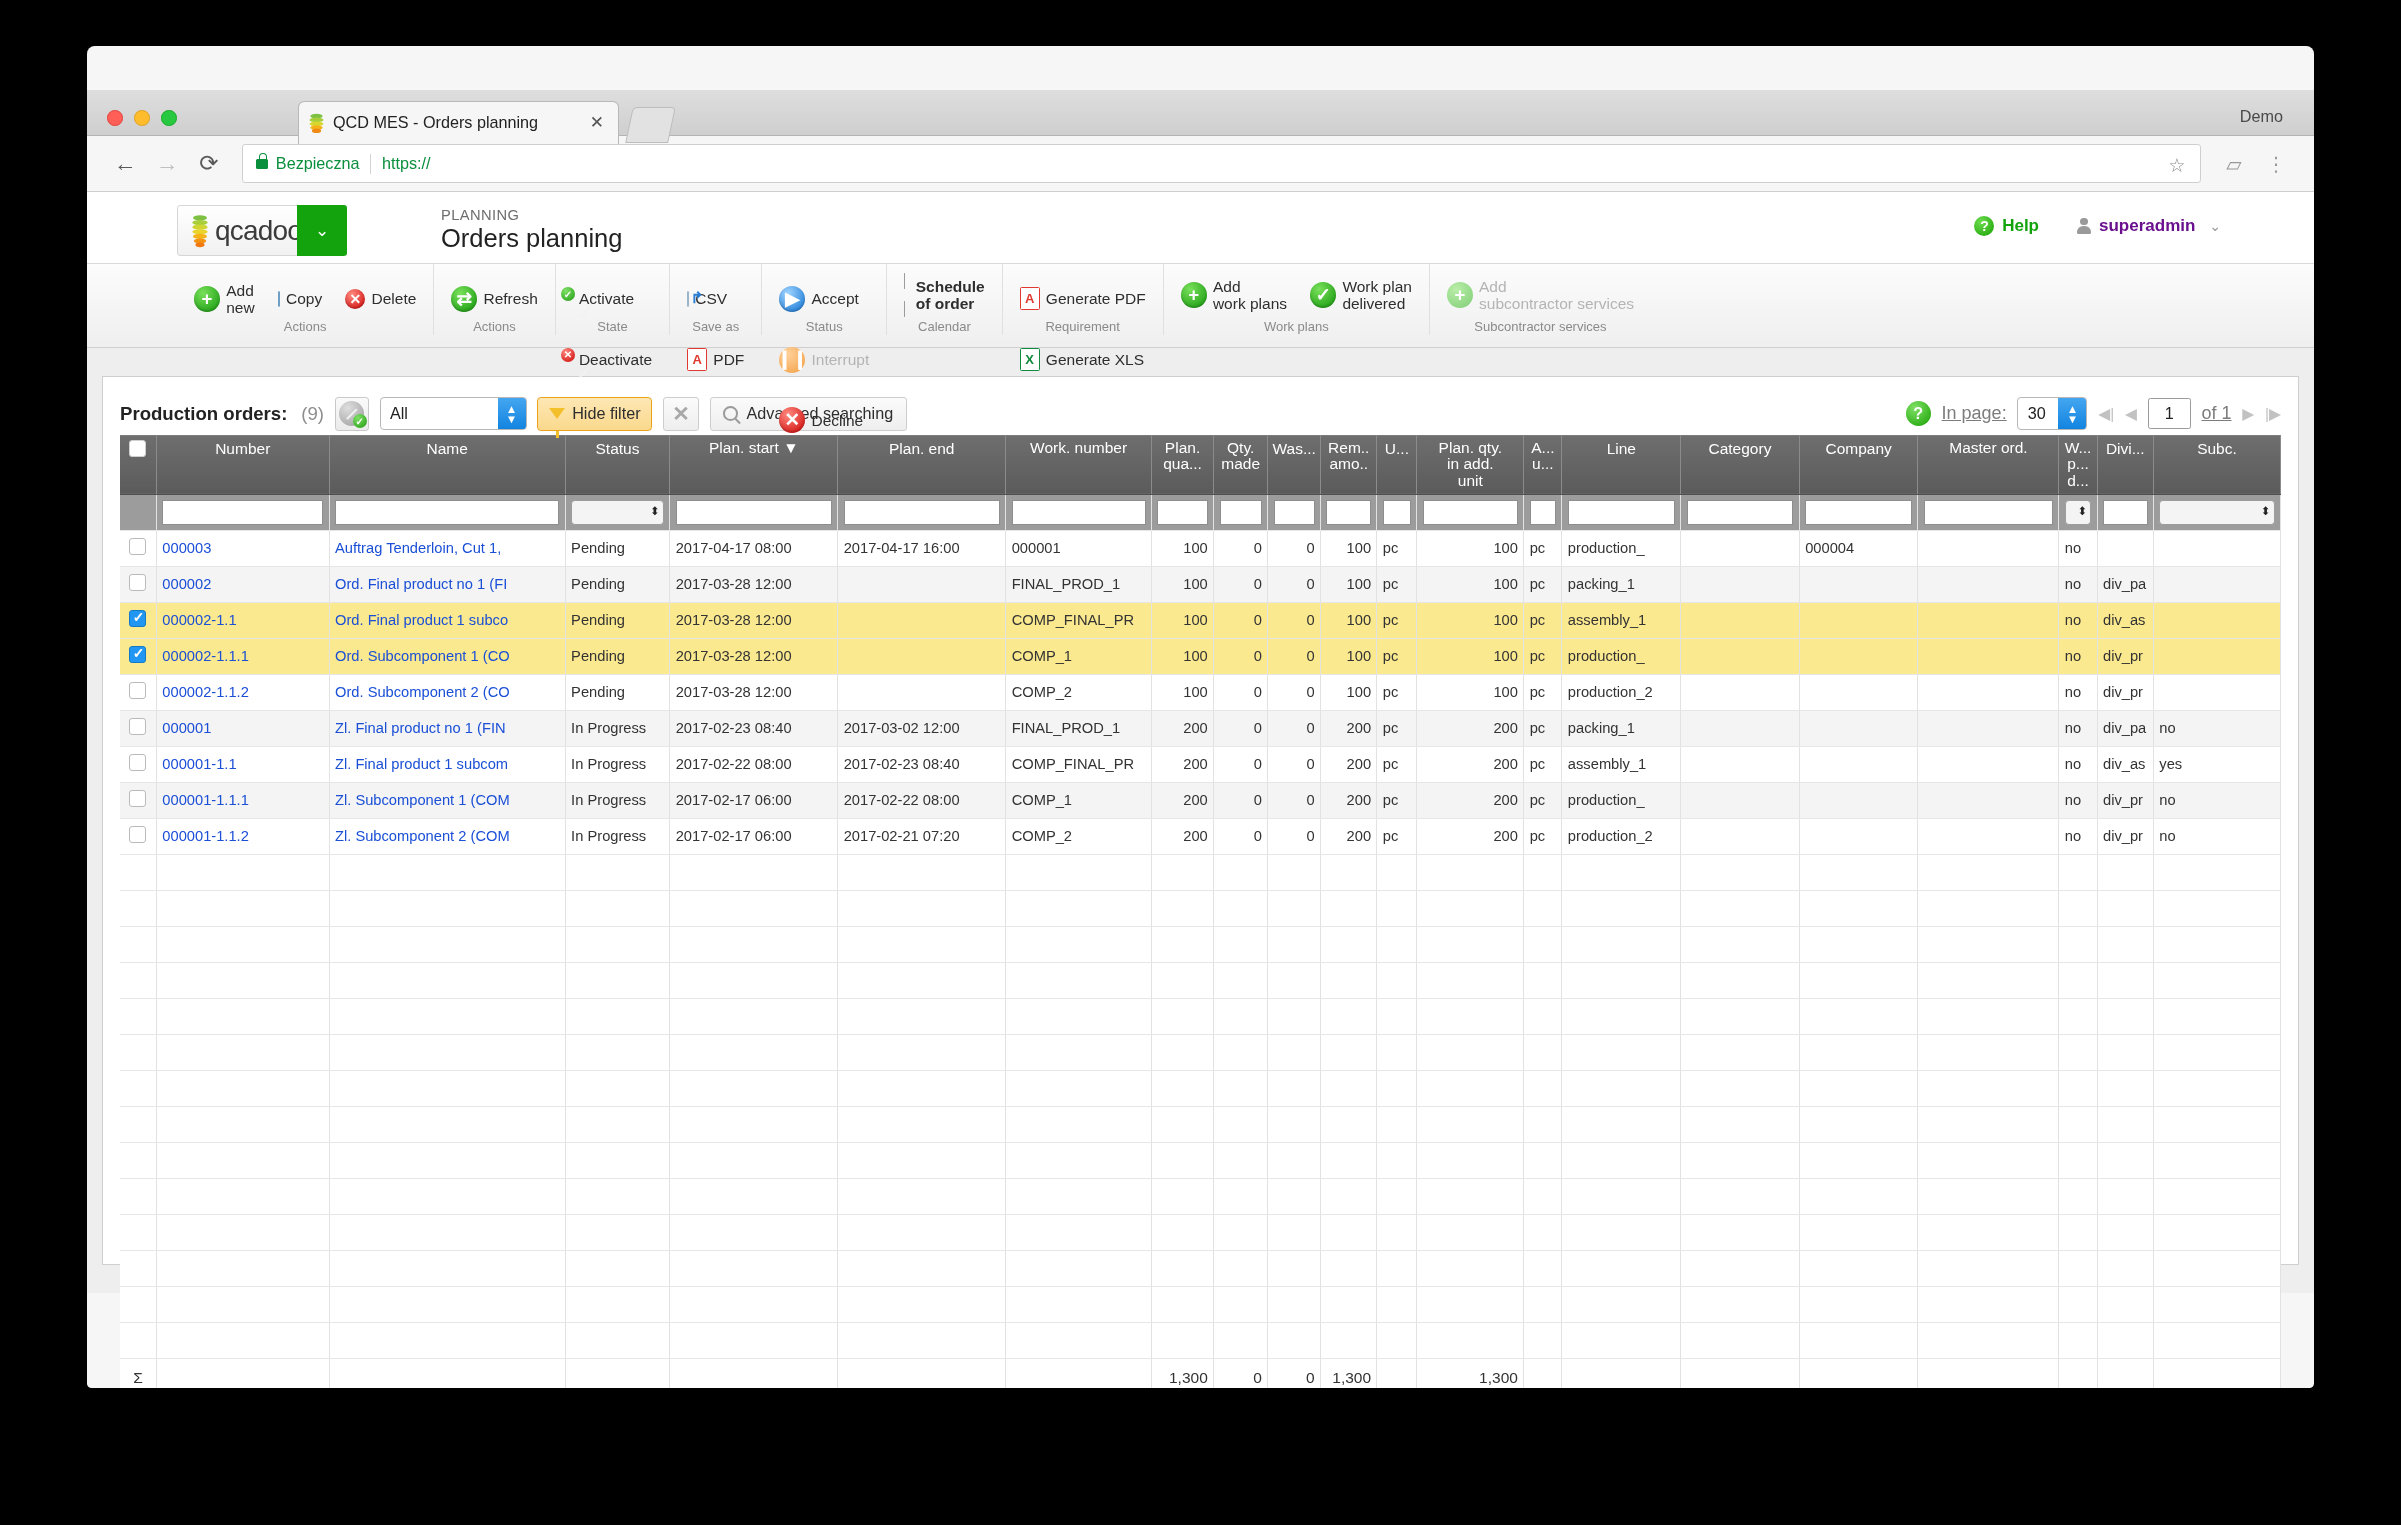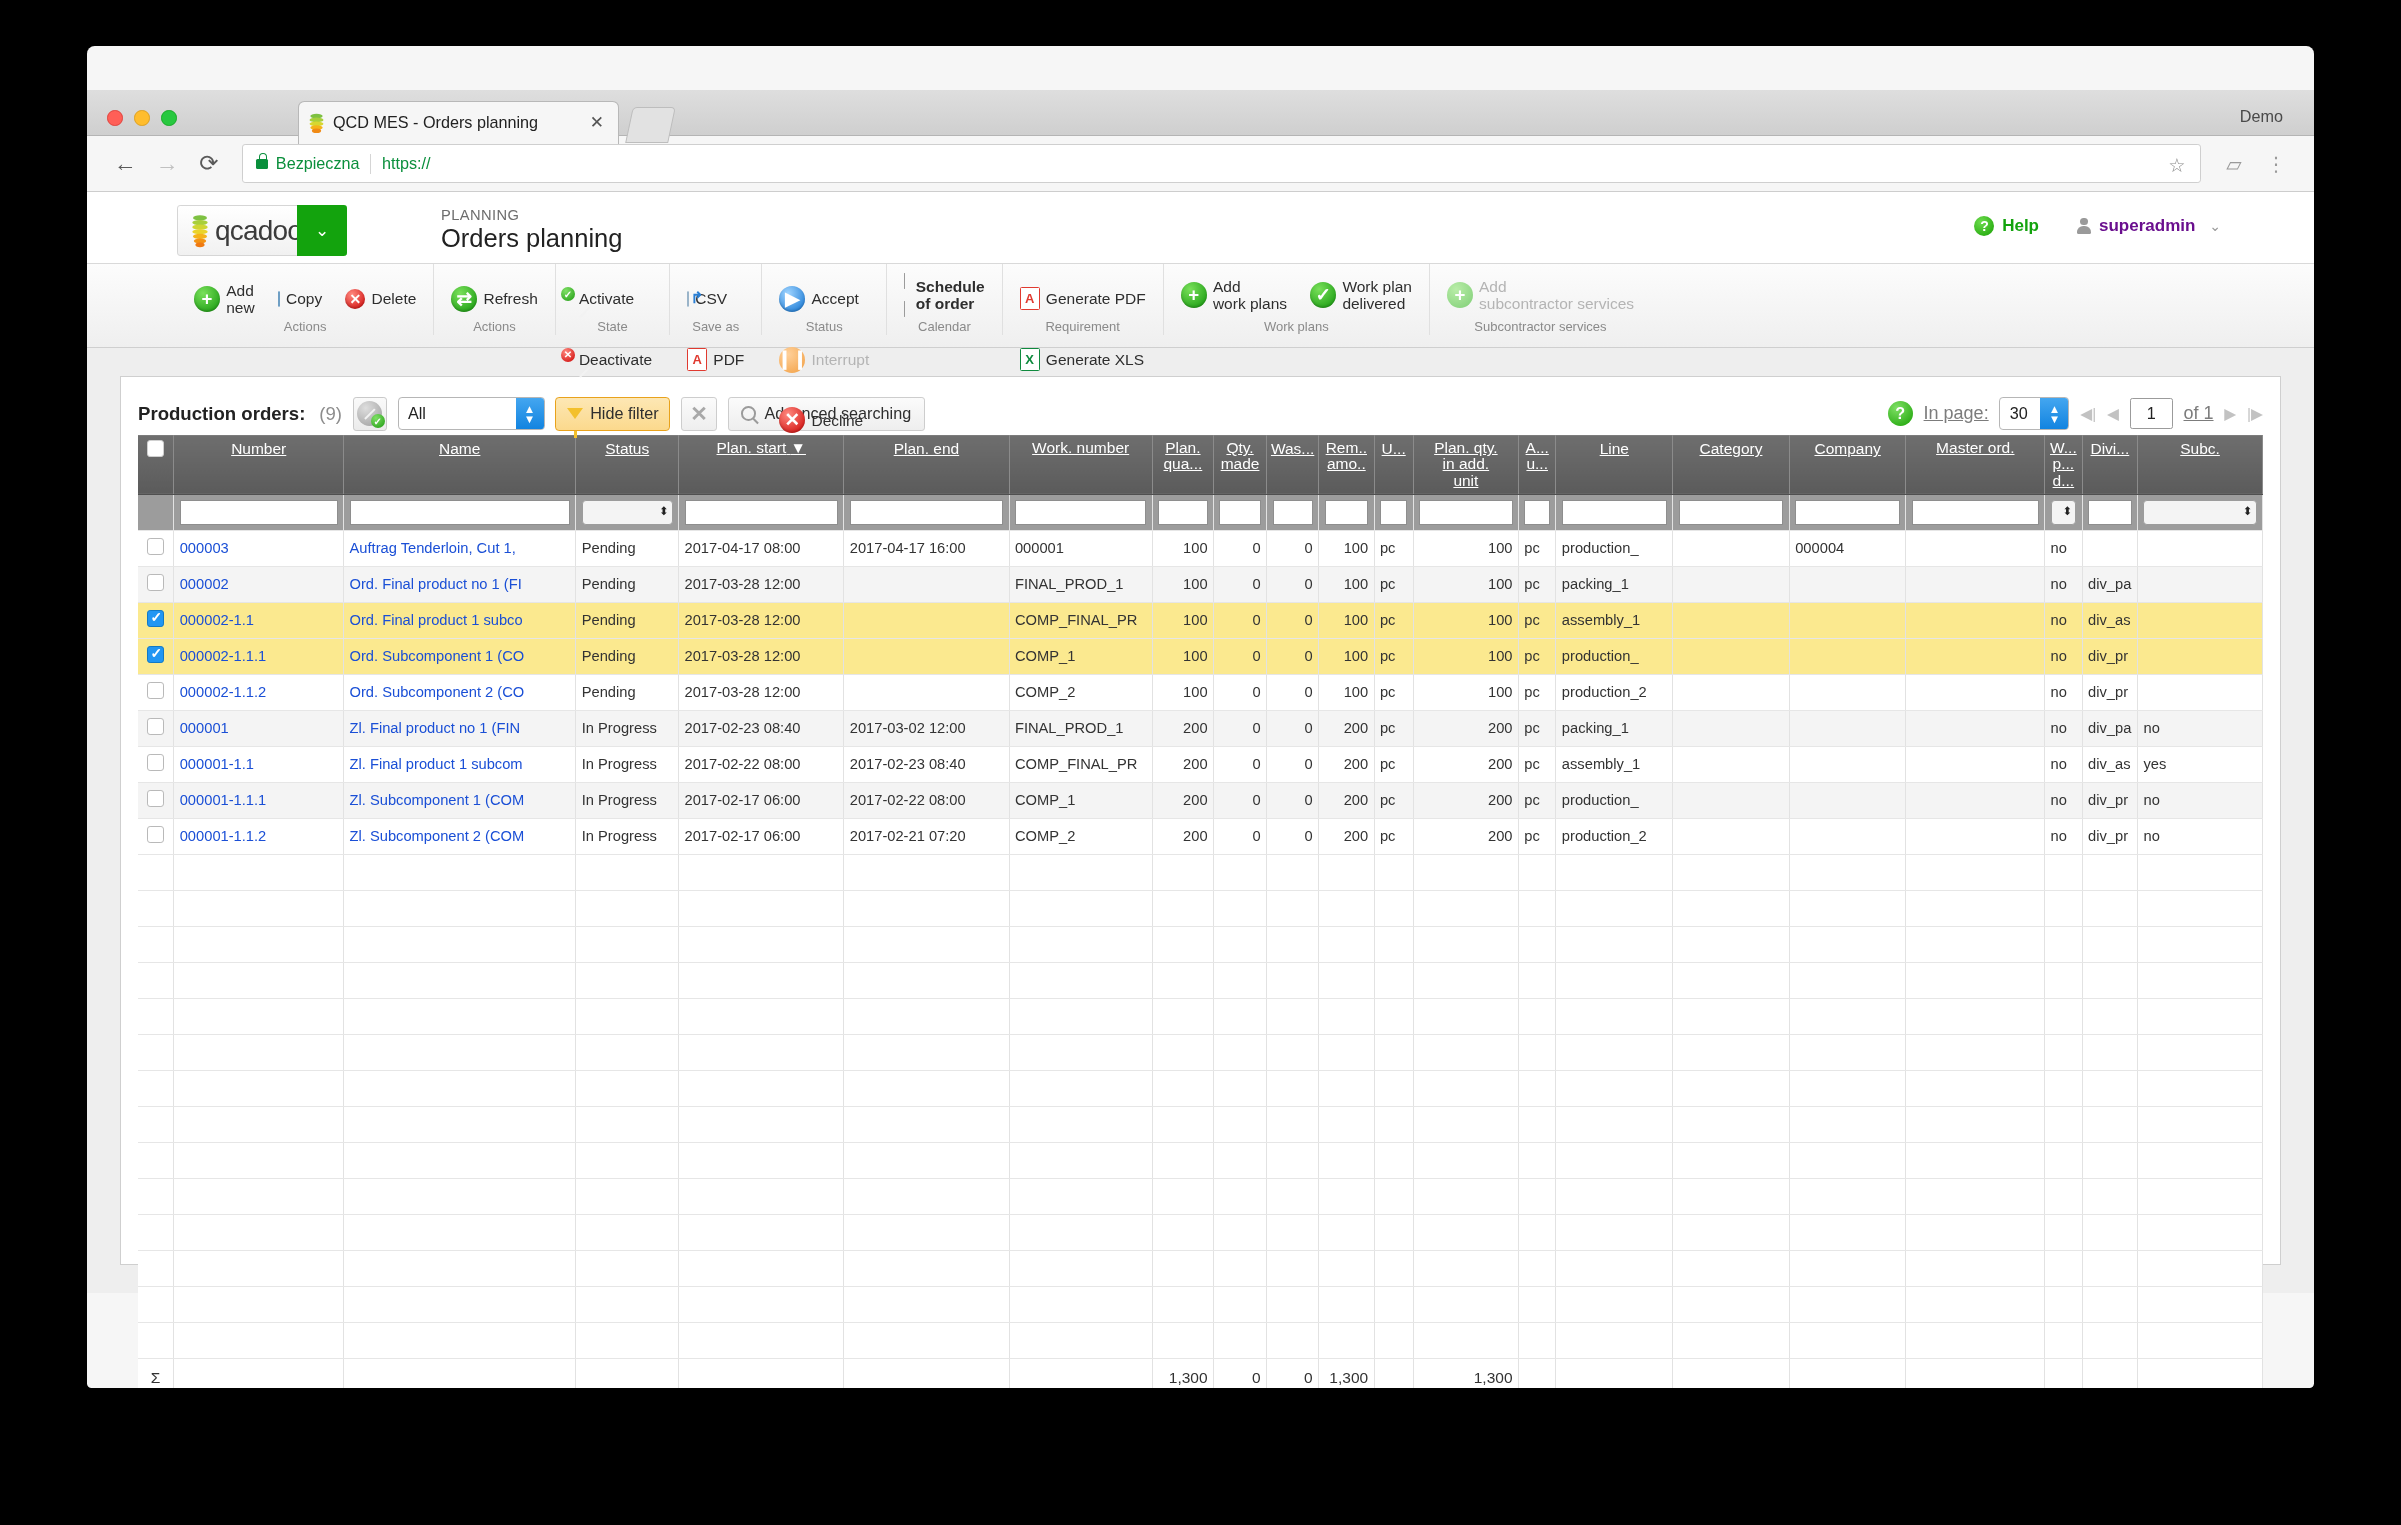--- a/index.html
+++ b/index.html
@@ -138,21 +138,21 @@
   .cal-ic .grid{display:grid;grid-template-columns:repeat(4,1fr);gap:0.8px;padding:1.5px;}
   .cal-ic .grid i{display:block;height:3.1px;background:#b9cfe0;}
   .statebadge{width:25px;height:25px;border-radius:50%;background:radial-gradient(circle at 35% 28%,#dedede,#9b9b9b);position:relative;}
   .statebadge:before{content:"";position:absolute;left:5.4px;top:11.6px;width:14px;height:2.3px;background:#f2f2f2;transform:rotate(-45deg);}
   .statebadge .mini{position:absolute;right:-2.3px;bottom:-2.3px;width:14px;height:14px;border-radius:50%;
       display:flex;align-items:center;justify-content:center;color:#fff;font-size:10px;font-weight:bold;}
   .mini.g{background:radial-gradient(circle at 35% 28%,#7fe065,#1f9a12);}
   .mini.r{background:radial-gradient(circle at 35% 28%,#ff8a80,#cc0000);}
 
   
-  .content{background:#eeeeee;height:945px;padding:28px 33px;}
+  .content{background:#eeeeee;height:945px;padding:28px 15px;}
   .card{background:#fff;border:0.8px solid #cfcfcf;height:100%;padding:15.5px 17px;}
 
   .gridhead{display:flex;align-items:center;height:42px;gap:10.8px;}
   .gtitle{font-size:18.6px;font-weight:bold;color:#222;}
   .gcount{font-size:18.6px;color:#8d8d8d;margin-left:3.1px;}
   .filt-ic{width:34px;height:34px;border:0.8px solid #c9c9c9;border-radius:3.1px;background:linear-gradient(#fafafa,#ebebeb);
            position:relative;display:flex;align-items:center;justify-content:center;}
   .sel{height:32.5px;border:0.8px solid #b6b6b6;border-radius:3.9px;background:#fff;display:flex;align-items:center;
        padding:0 0 0 9.3px;font-size:16.2px;color:#222;position:relative;}
   .sel .spin{width:28px;height:31px;background:linear-gradient(#44a6f0,#1284e0);border-radius:0 3.1px 3.1px 0;
@@ -176,21 +176,21 @@
        text-align:center;font-size:16.2px;color:#222;line-height:29px;}
   .parr{font-size:15.5px;color:#c2c2c2;}
 
   
   table.grid{width:100%;border-collapse:collapse;table-layout:fixed;font-size:14.7px;}
   table.grid th{
     background:linear-gradient(#6e6e6e,#5b5b5b);
     color:#fff;font-weight:normal;font-size:15.5px;
     border-right:0.8px solid #8b8b8b;border-bottom:0.8px solid #4f4f4f;border-top:0.8px solid #7c7c7c;
     padding:4.6px 3.1px;vertical-align:top;text-align:center;height:59px;
-    overflow:hidden;white-space:nowrap;text-decoration:underline;
+    overflow:hidden;white-space:nowrap;
   }
   table.grid th.wrapok{white-space:normal;line-height:1.05;}
   tr.filtrow td{background:#9c9c9c;border-right:0.8px solid #8b8b8b;padding:3.9px 3.9px;height:36px;}
   tr.filtrow input{width:100%;height:25px;border:0.8px solid #8e8e8e;background:#fff;font-size:13px;padding:0 3.1px;}
   tr.filtrow .fsel{width:100%;height:25px;border:0.8px solid #9c9c9c;border-radius:3.9px;background:#f4f4f4;position:relative;}
   tr.filtrow .fsel:after{content:"⬍";position:absolute;right:3.1px;top:3.1px;font-size:11.6px;color:#222;}
   table.grid td{
     border-right:0.8px solid #e2e2e2;border-bottom:0.8px solid #e6e6e6;
     padding:3.9px 5.4px;height:36px;color:#333;overflow:hidden;white-space:nowrap;vertical-align:middle;
   }

